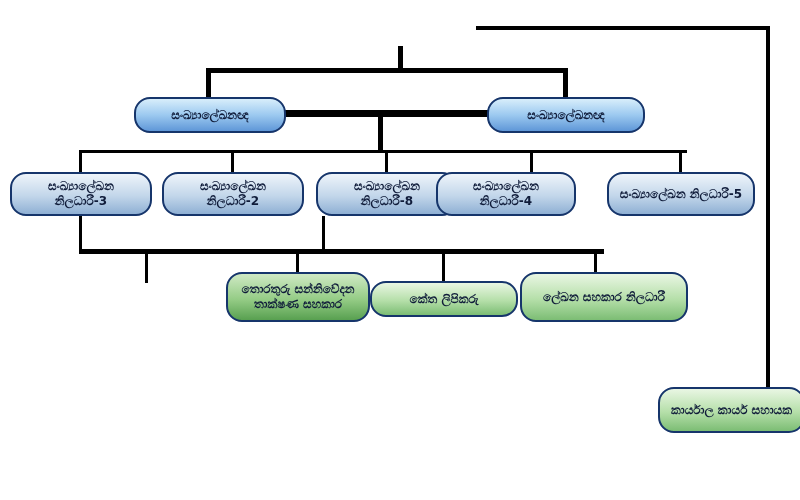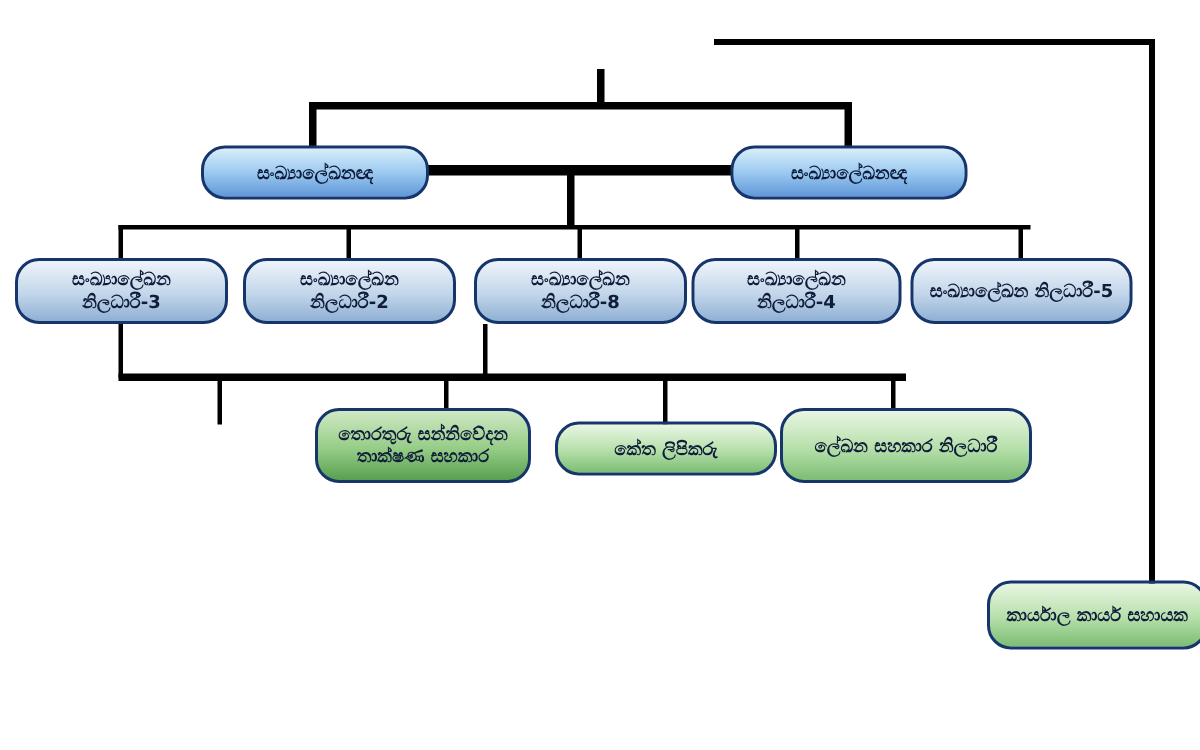--- a/index.html
+++ b/index.html
@@ -72,28 +72,28 @@
 
   <div class="node blue-pale" style="left:10px; top:172px; width:142px; height:44px;">
     <span>සංඛ්‍යාලේඛන නිලධාරී-3</span>
   </div>
   <div class="node blue-pale" style="left:162px; top:172px; width:142px; height:44px;">
     <span>සංඛ්‍යාලේඛන නිලධාරී-2</span>
   </div>
   <div class="node blue-pale" style="left:316px; top:172px; width:142px; height:44px;">
     <span>සංඛ්‍යාලේඛන නිලධාරී-8</span>
   </div>
-  <div class="node blue-pale" style="left:461px; top:172px; width:140px; height:44px;">
+  <div class="node blue-pale" style="left:436px; top:172px; width:140px; height:44px;">
     <span>සංඛ්‍යාලේඛන නිලධාරී-4</span>
   </div>
   <div class="node blue-pale" style="left:607px; top:172px; width:148px; height:44px;">
     <span>සංඛ්‍යාලේඛන නිලධාරී-5</span>
   </div>
 
-  <div class="node green-dark" style="left:210px; top:272px; width:144px; height:50px;">
+  <div class="node green-dark" style="left:226px; top:272px; width:144px; height:50px;">
     <span>තොරතුරු සන්නිවේදන තාක්ෂණ සහකාර</span>
   </div>
   <div class="node green" style="left:370px; top:281px; width:148px; height:36px;">
     <span>කේත ලිපිකරු</span>
   </div>
   <div class="node green" style="left:520px; top:272px; width:168px; height:50px;">
     <span>ලේඛන සහකාර නිලධාරී</span>
   </div>
 
   <div class="node green" style="left:645px; top:387px; width:147px; height:46px;margin-left:13px;">

